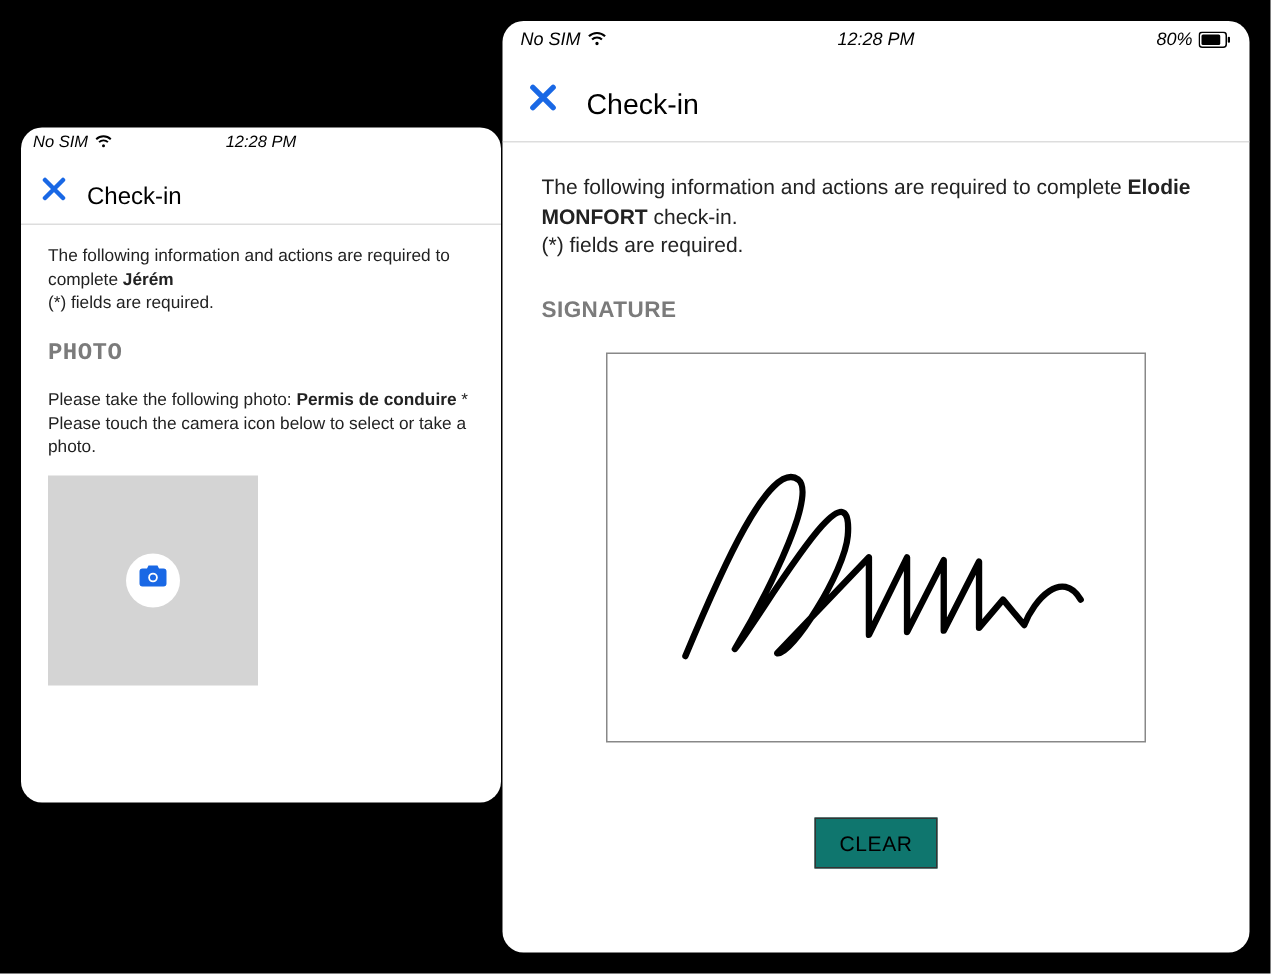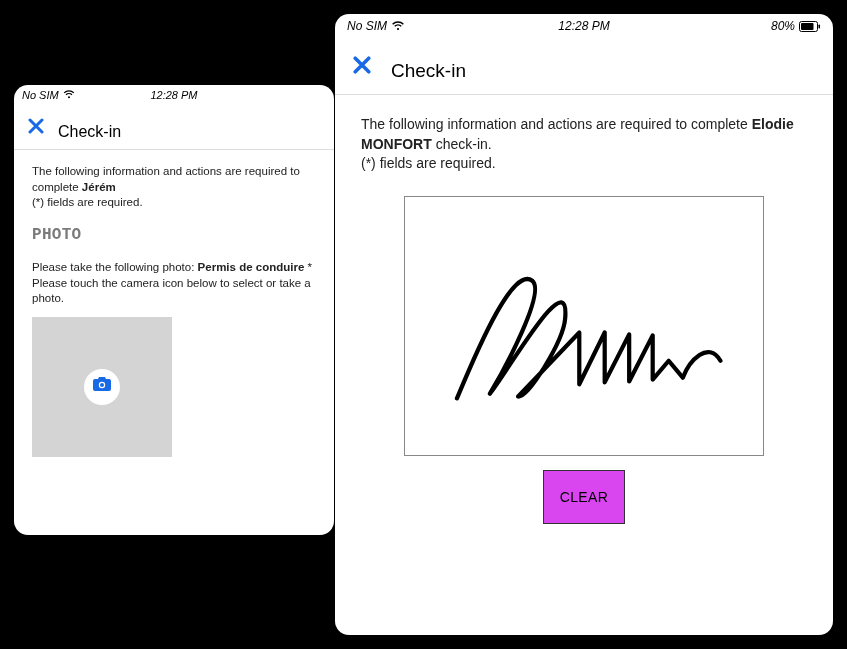--- a/index.html
+++ b/index.html
@@ -110,26 +110,27 @@
       display: flex;
       align-items: center;
       justify-content: center;
       cursor: crosshair;
       padding: 10px;
     }
     .signature-box svg { width: 100%; height: auto; }
     .clear-wrap { text-align: center; }
     .clear-btn {
       border: 1px solid #333;
-      background: #d946ef;
+      background: #0f766e;
       font-size: 14px;
       font-weight: 500;
-      padding: 18px 16px;
+      padding: 8px 16px;
       cursor: pointer;
       letter-spacing: 0.4px;
+      margin-top: 36px;
     }
   </style>
 </head>
 <body>
 
 <div class="device device-left">
   <div class="status-bar">
     <div class="status-left">
       <span>No SIM</span>
       <span class="wifi-icon">
@@ -210,20 +211,21 @@
     </span>
     <span class="header-title">Check-in</span>
   </div>
 
   <div class="content">
     <div class="intro">
       <span>The following information and actions are required to complete </span><span class="bold">Elodie MONFORT</span><span> check-in.</span><br>
       <span>(*) fields are required.</span>
     </div>
 
+    <div class="section-title">SIGNATURE</div>
 
 
     <div class="signature-box">
       <span>
         <svg viewBox="0 0 340 200" width="320">
           <path d="M35 180 C 60 120, 95 40, 115 55 C 130 67, 85 150, 70 175 C 90 150, 155 35, 150 95 C 148 120, 110 180, 100 178 L 165 110 L 165 165 L 192 110 L 192 163 L 218 112 L 218 162 L 243 113 L 243 160 L 260 140 L 275 158 C 282 140, 302 118, 315 140" stroke="#000" stroke-width="4.5" fill="none" stroke-linecap="round" stroke-linejoin="round"></path>
         </svg>
       </span>
     </div>
 

